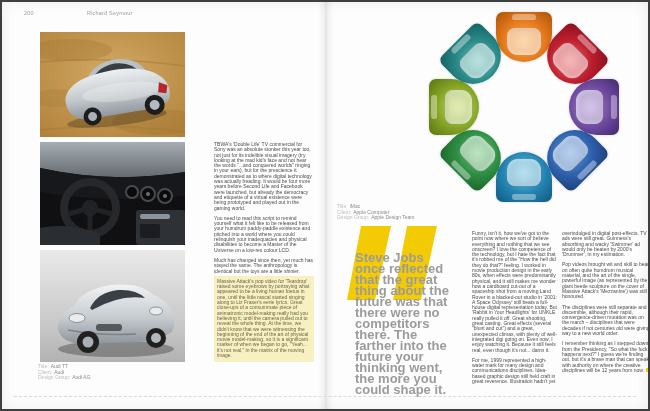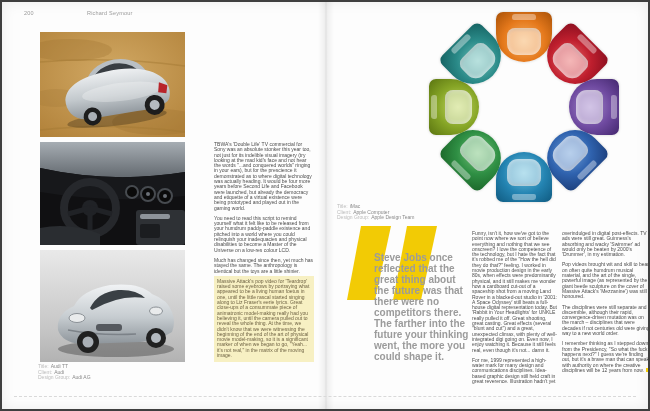--- a/index.html
+++ b/index.html
@@ -45,22 +45,22 @@
   .imac{position:absolute;width:56px;height:50px;border-radius:28px 28px 7px 7px;
     box-shadow:0 0 3px rgba(0,0,0,0.18);}
   .imac::before{content:"";position:absolute;left:11px;top:7px;width:34px;height:27px;
     border-radius:11px 11px 8px 8px;background:rgba(255,255,255,0.5);
     box-shadow:inset 0 0 5px rgba(255,255,255,0.65), inset 0 -2px 3px rgba(0,0,0,0.12);}
   .imac::after{content:"";position:absolute;left:16px;bottom:2px;width:24px;height:6px;
     border-radius:2px 2px 3px 3px;background:rgba(255,255,255,0.38);}
 
   #quote-mark{position:absolute;left:343px;top:224px;z-index:1;}
   #pull-quote{
-    position:absolute;left:372px;top:250px;width:96px;z-index:2;
-    font-size:10px;line-height:11px;font-weight:bold;color:#9b9b9b;
+    position:absolute;left:353px;top:250px;width:96px;z-index:2;
+    font-size:13px;line-height:11px;font-weight:bold;color:#9b9b9b;
   }
   .end-marker{display:inline-block;width:4px;height:4px;margin-left:2px;background:#f2cb05;}
 </style>
 </head>
 <body>
 
 <div class="stage">
   <div class="gutter"></div>
   <div class="bottom-dash"></div>
 

